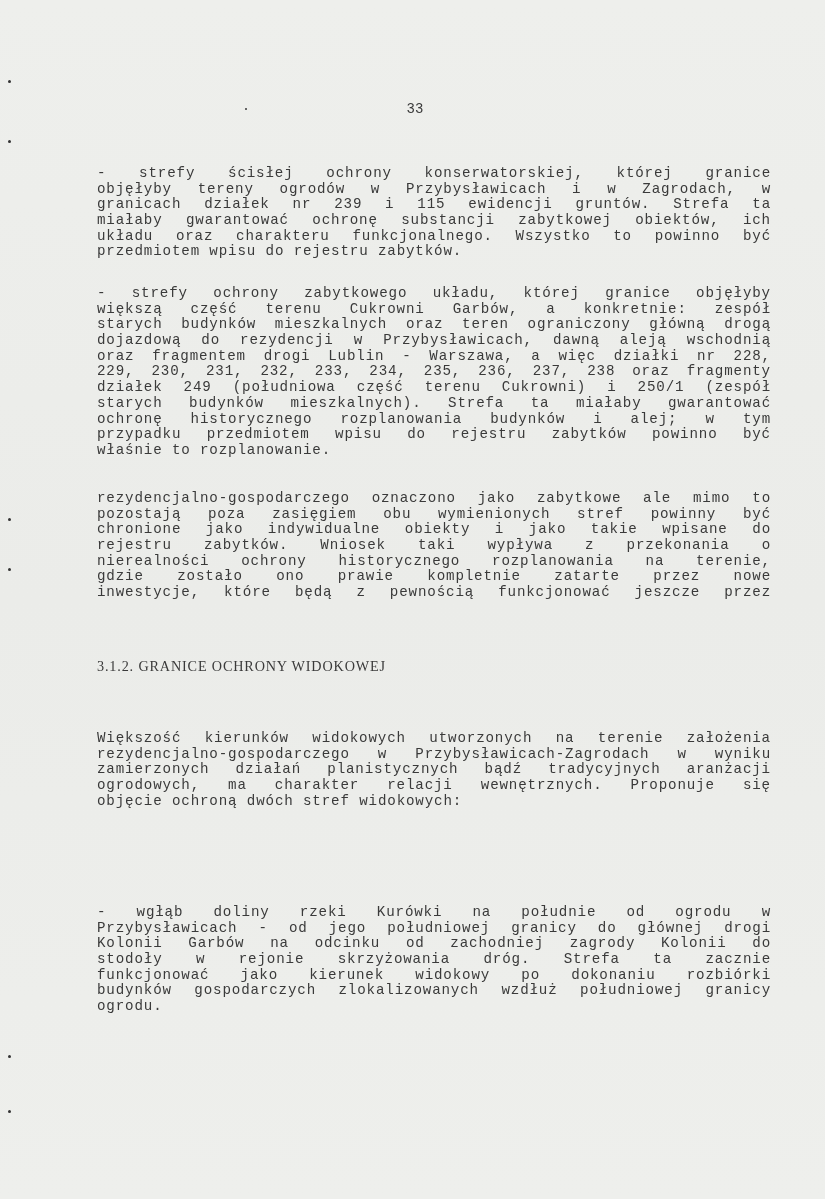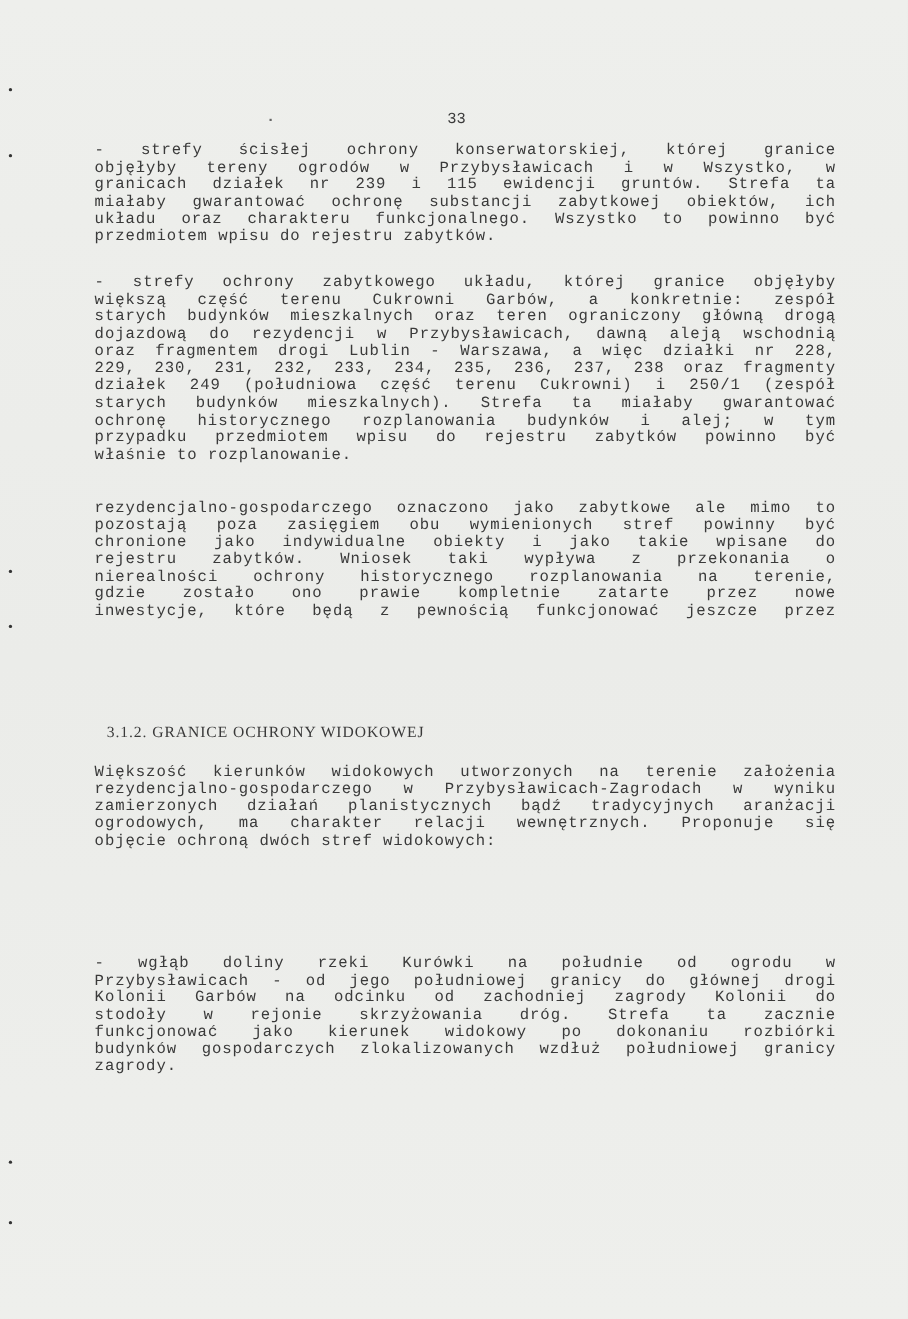--- a/index.html
+++ b/index.html
@@ -42,29 +42,30 @@
   .stray-mark {
     position: absolute;
     top: 108px;
     left: 245px;
     width: 2px;
     height: 2px;
     background: #666;
   }
   .text-block {
     position: absolute;
-    left: 86px;
+    left: 97px;
     width: 674px;
     font-size: 14.2px;
     line-height: 15.7px;
     text-align: justify;
     text-align-last: left;
     letter-spacing: 0.85px;
     white-space: normal;
     word-spacing: 0px;
+    margin-top: 36px;
   }
   .text-block .line {
     display: block;
     text-align: justify;
     text-align-last: justify;
     height: 15.7px;
     white-space: nowrap;
     overflow: visible;
   }
   .text-block .line.last {
@@ -91,21 +92,21 @@
   <div class="margin-dot" style="left:8px; top:568px;"></div>
   <div class="margin-dot" style="left:8px; top:1055px;"></div>
   <div class="margin-dot" style="left:8px; top:1110px;"></div>
 
   <div class="stray-mark"></div>
 
   <div class="page-number">33</div>
 
   <div class="text-block" style="top:130px;">
     <span class="line">- strefy ścisłej ochrony konserwatorskiej, której granice</span>
-    <span class="line">objęłyby tereny ogrodów w Przybysławicach i w Wszystko, w</span>
+    <span class="line">objęłyby tereny ogrodów w Przybysławicach i w Zagrodach, w</span>
     <span class="line">granicach działek nr 239 i 115 ewidencji gruntów. Strefa ta</span>
     <span class="line">miałaby gwarantować ochronę substancji zabytkowej obiektów, ich</span>
     <span class="line">układu oraz charakteru funkcjonalnego. Wszystko to powinno być</span>
     <span class="line last">przedmiotem wpisu do rejestru zabytków.</span>
   </div>
 
   <div class="text-block" style="top:250px;">
     <span class="line">- strefy ochrony zabytkowego układu, której granice objęłyby</span>
     <span class="line">większą część terenu Cukrowni Garbów, a konkretnie: zespół</span>
     <span class="line">starych budynków mieszkalnych oraz teren ograniczony główną drogą</span>
@@ -140,16 +141,16 @@
   </div>
 
 
   <div class="text-block" style="top:869px;">
     <span class="line">- wgłąb doliny rzeki Kurówki na południe od ogrodu w</span>
     <span class="line">Przybysławicach - od jego południowej granicy do głównej drogi</span>
     <span class="line">Kolonii Garbów na odcinku od zachodniej zagrody Kolonii do</span>
     <span class="line">stodoły w rejonie skrzyżowania dróg. Strefa ta zacznie</span>
     <span class="line">funkcjonować jako kierunek widokowy po dokonaniu rozbiórki</span>
     <span class="line">budynków gospodarczych zlokalizowanych wzdłuż południowej granicy</span>
-    <span class="line last">zagrody.</span>
+    <span class="line last">ogrodu.</span>
   </div>
 
 </div>
 
 </body></html>

